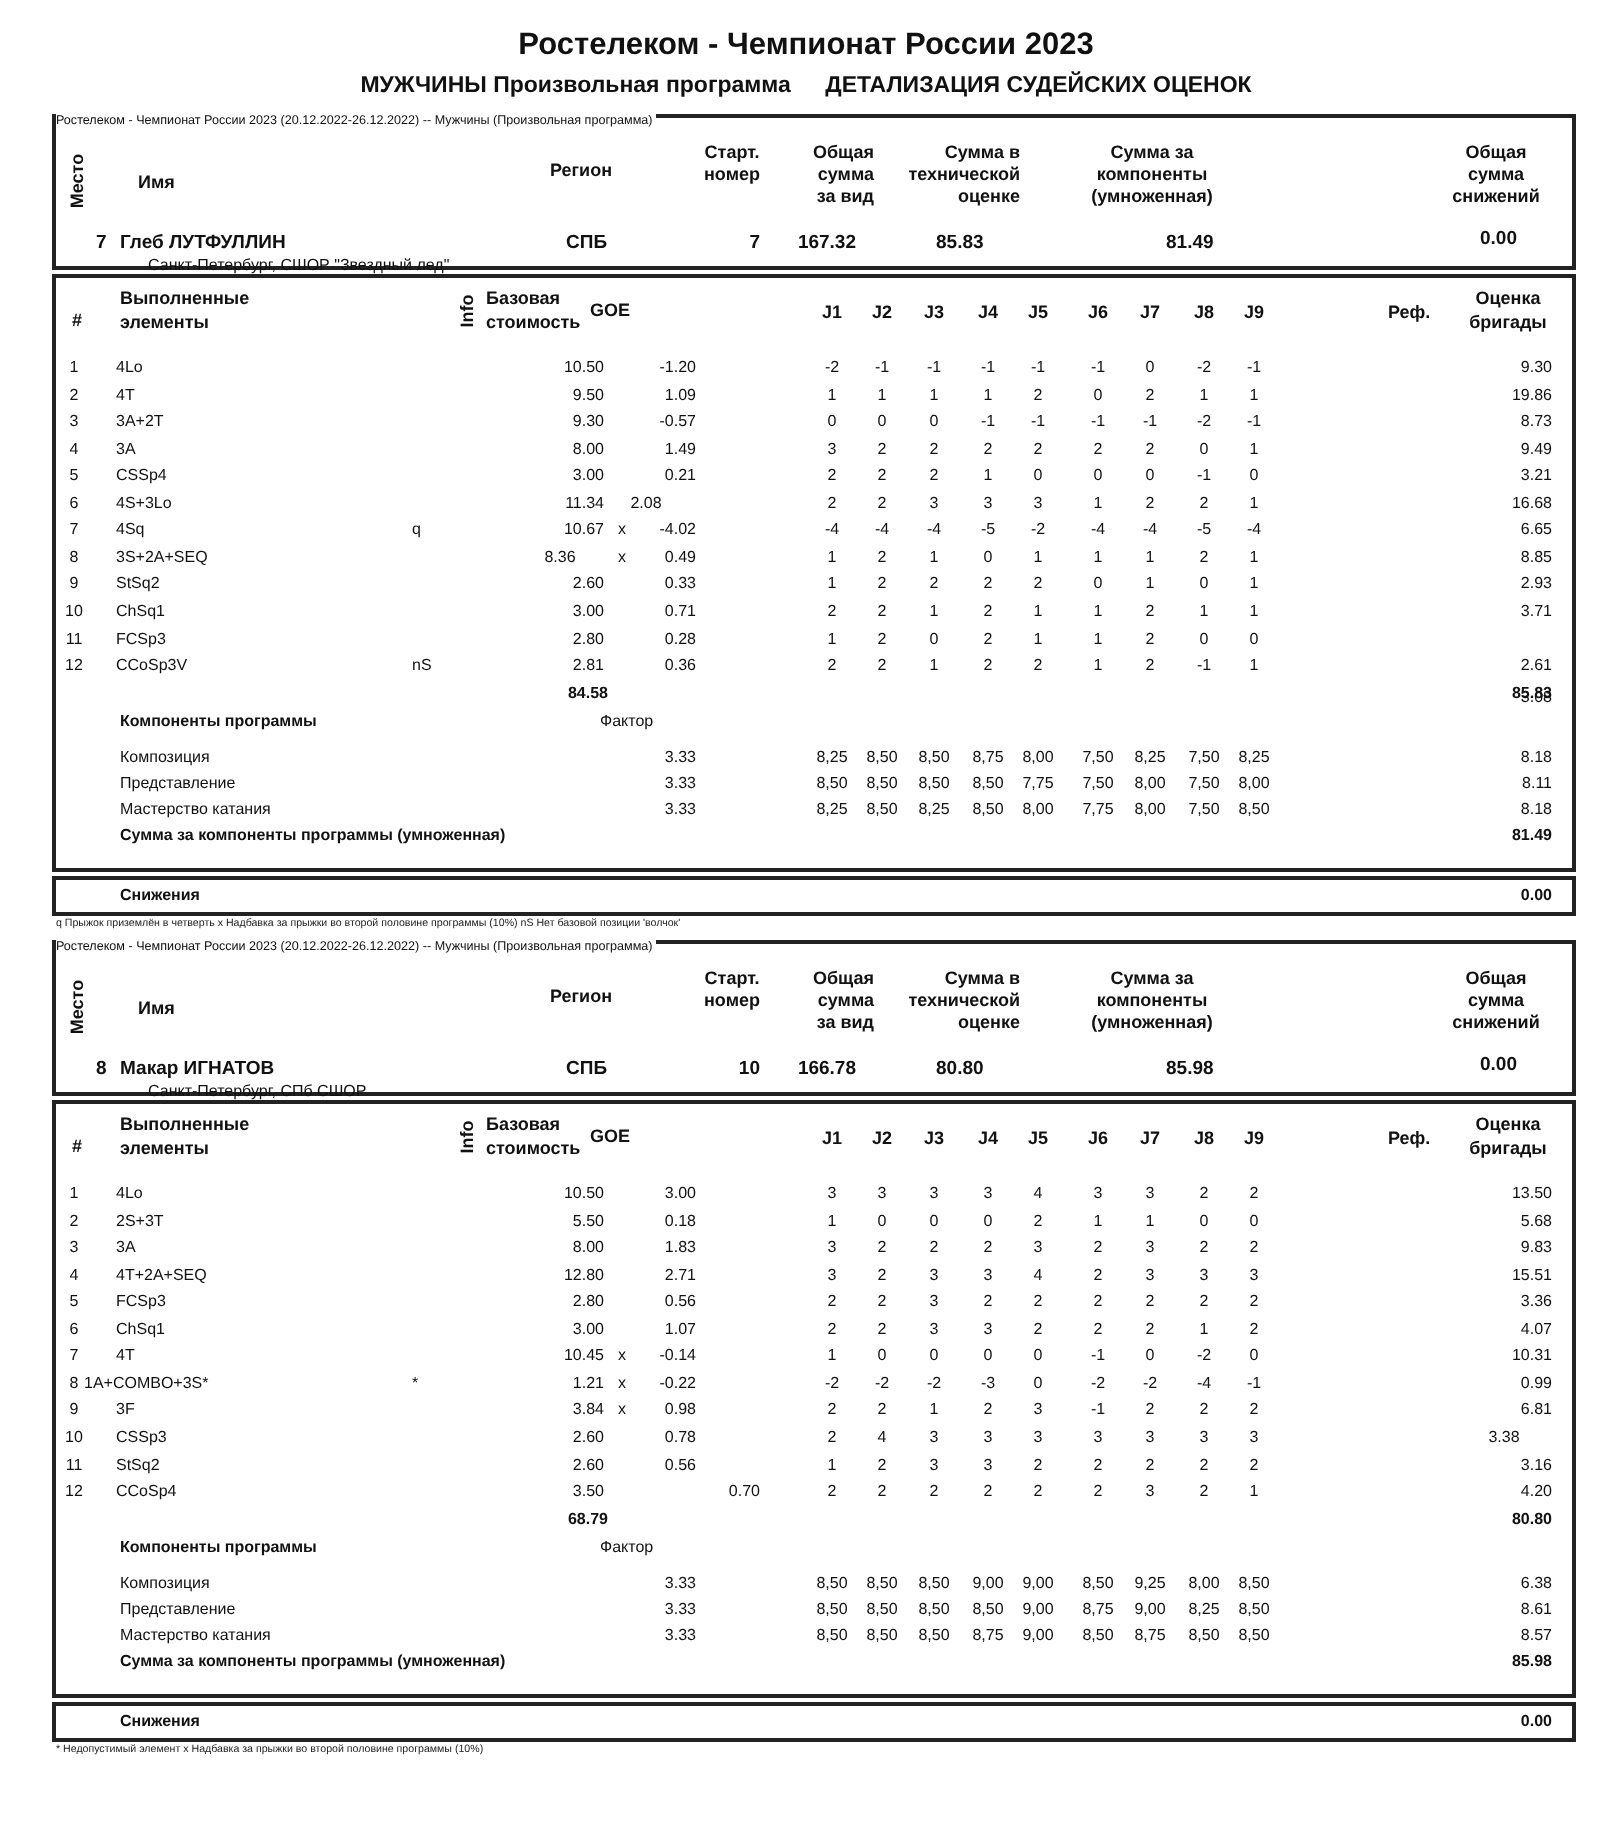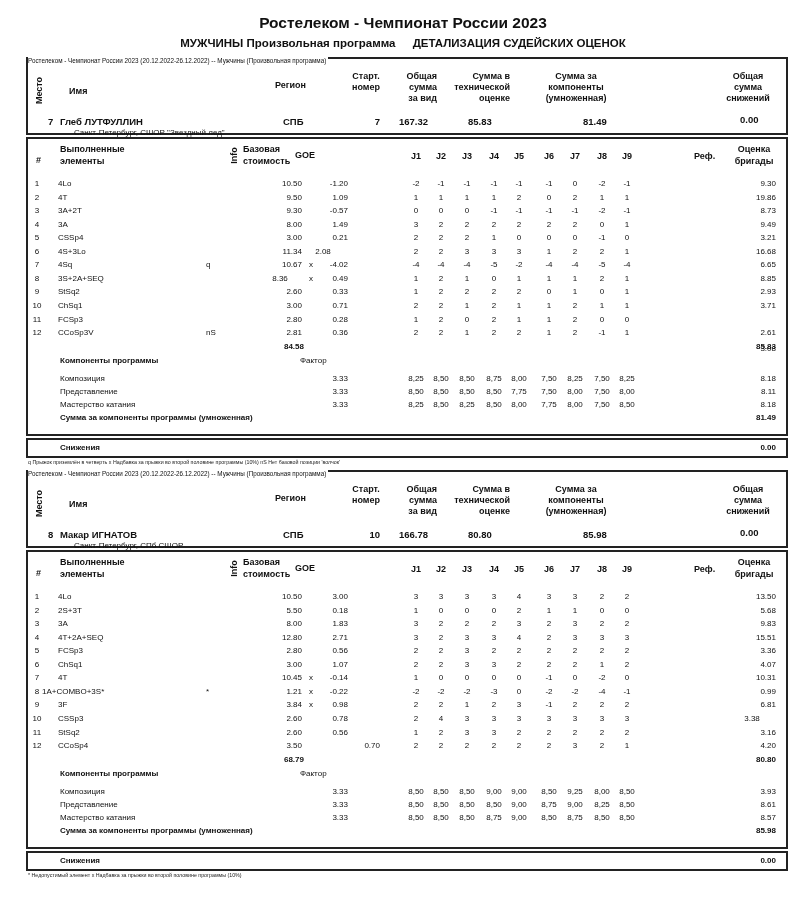--- a/index.html
+++ b/index.html
@@ -638,21 +638,21 @@
           <span style="left:270px;width:50px;text-align:right;">3.33</span>
           <span style="left:373px;width:30px;text-align:center;">8,50</span>
           <span style="left:398px;width:30px;text-align:center;">8,50</span>
           <span style="left:424px;width:30px;text-align:center;">8,50</span>
           <span style="left:451px;width:30px;text-align:center;">9,00</span>
           <span style="left:476px;width:30px;text-align:center;">9,00</span>
           <span style="left:506px;width:30px;text-align:center;">8,50</span>
           <span style="left:532px;width:30px;text-align:center;">9,25</span>
           <span style="left:559px;width:30px;text-align:center;">8,00</span>
           <span style="left:584px;width:30px;text-align:center;">8,50</span>
-          <span style="left:700px;width:48px;text-align:right;">3.93</span>
+          <span style="left:700px;width:48px;text-align:right;">6.38</span>
         </div>
         <div class="row" style="top:247.70000000000002px;">
           <span style="left:32px;">Представление</span>
           <span style="left:270px;width:50px;text-align:right;">3.33</span>
           <span style="left:373px;width:30px;text-align:center;">8,50</span>
           <span style="left:398px;width:30px;text-align:center;">8,50</span>
           <span style="left:424px;width:30px;text-align:center;">8,50</span>
           <span style="left:451px;width:30px;text-align:center;">8,50</span>
           <span style="left:476px;width:30px;text-align:center;">9,00</span>
           <span style="left:506px;width:30px;text-align:center;">8,75</span>

